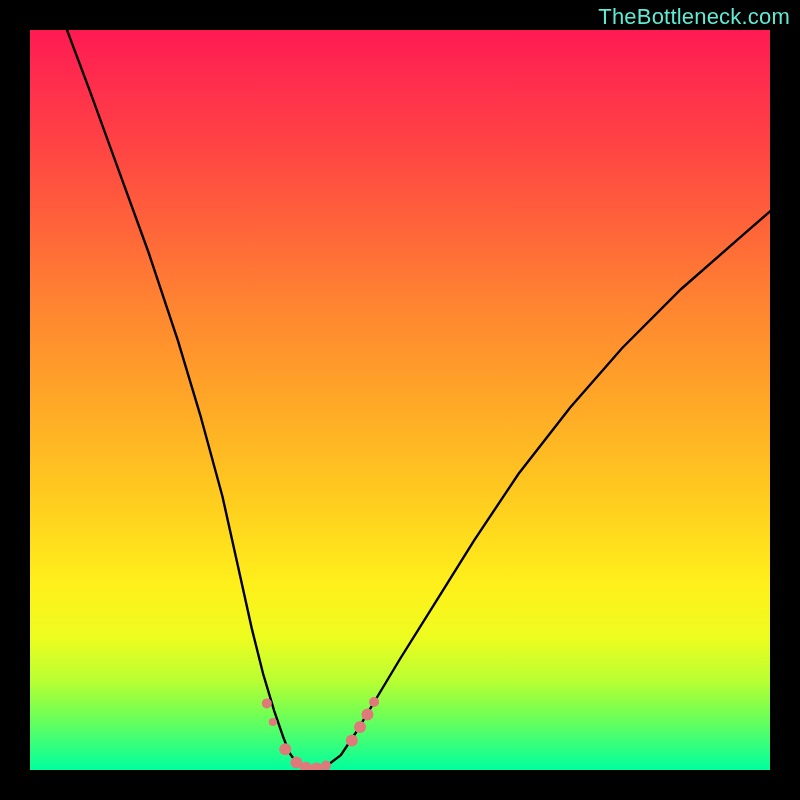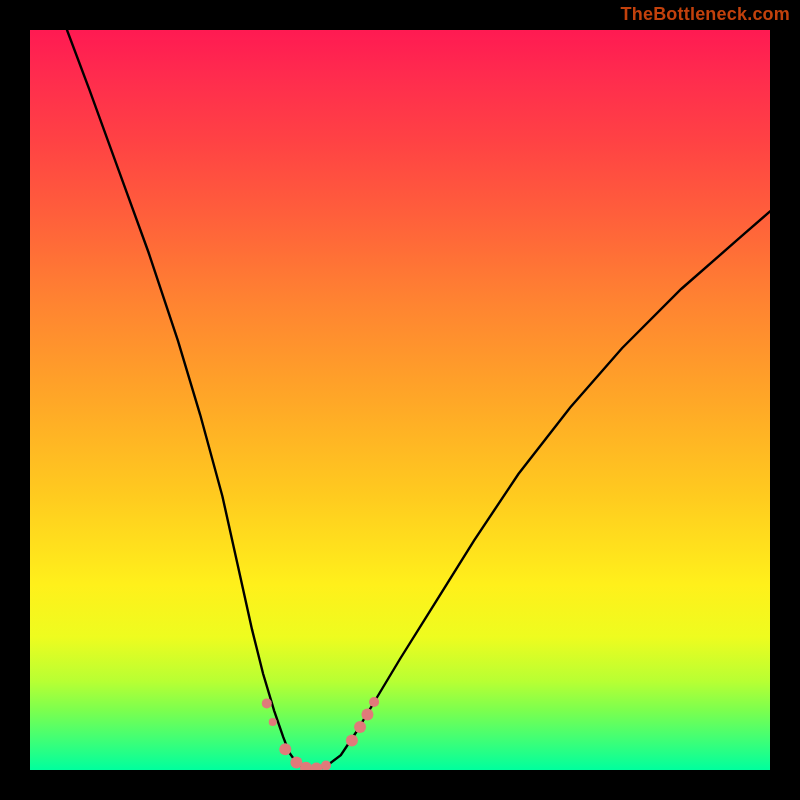--- a/index.html
+++ b/index.html
@@ -16,23 +16,23 @@
     left: 0;
     top: 0;
     width: 800px;
     height: 800px;
     background: #000;
   }
   .watermark {
     position: absolute;
     top: 4px;
     right: 10px;
-    color: #c2410c;
-    font-size: 18px;
-    font-weight: 700;
+    color: #5eead4;
+    font-size: 22px;
+    font-weight: 400;
     letter-spacing: 0.2px;
     z-index: 5;
   }
   .plot {
     position: absolute;
     left: 30px;
     top: 30px;
     width: 740px;
     height: 740px;
     overflow: hidden;

